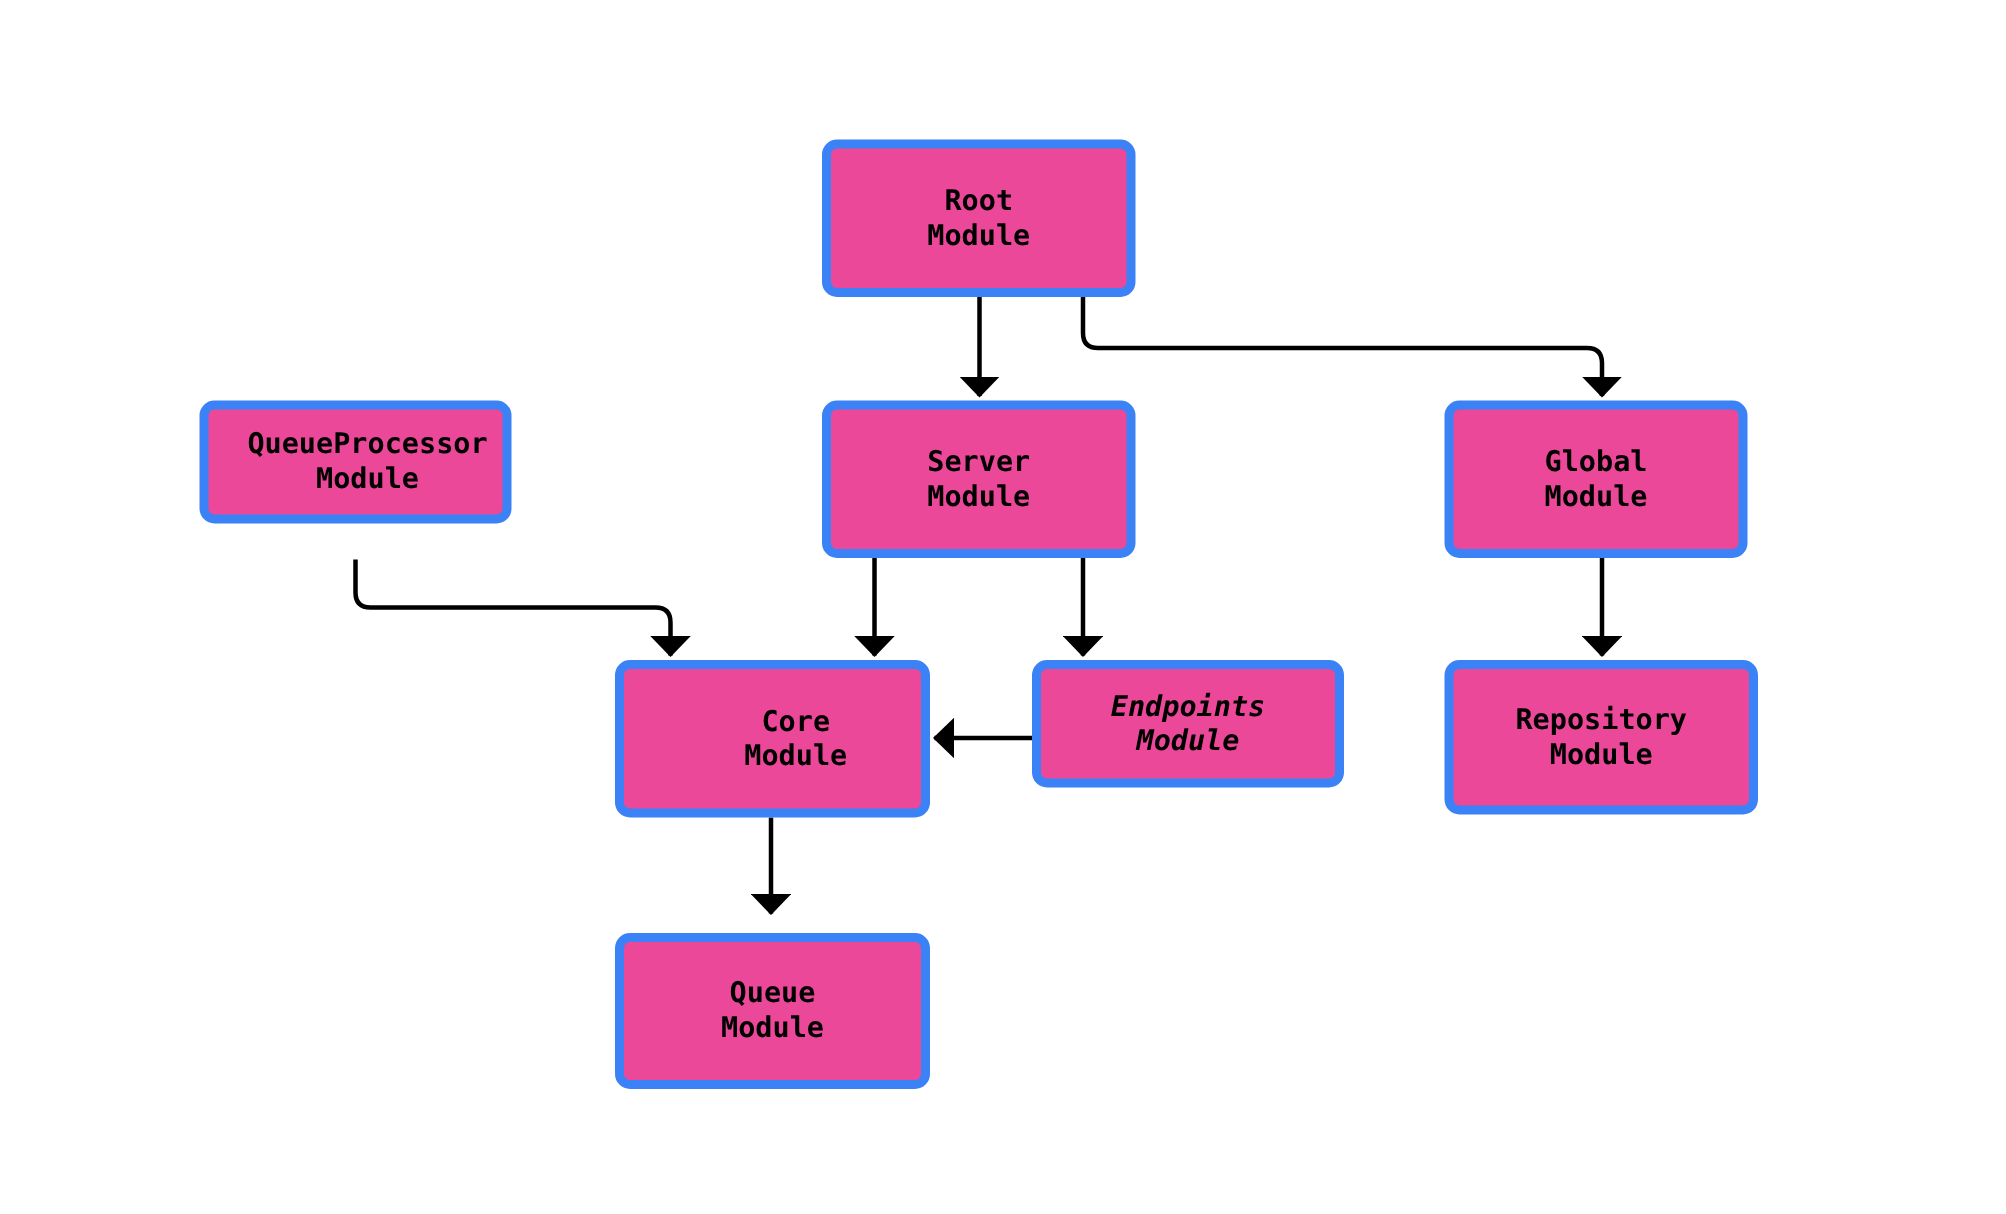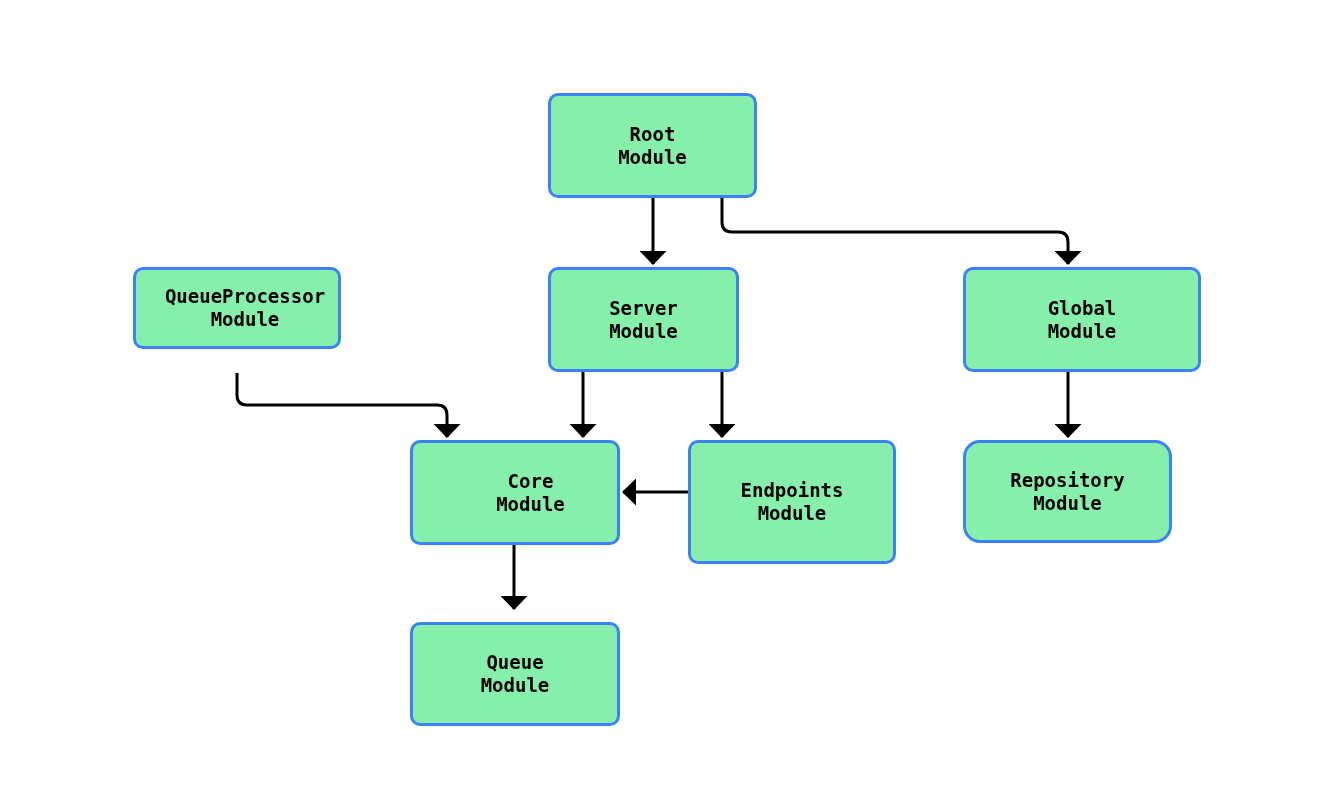--- a/index.html
+++ b/index.html
@@ -18,22 +18,22 @@
   #edges {
     position: absolute;
     left: 0;
     top: 0;
     width: 1337px;
     height: 809px;
   }
   .node {
     position: absolute;
     box-sizing: border-box;
-    background: #86efac;
-    border: 3px solid #3b82f6;
+    background: #ec4899;
+    border: 6px solid #3b82f6;
     border-radius: 10px;
     display: flex;
     flex-direction: column;
     align-items: center;
     justify-content: center;
     text-align: center;
     font-weight: bold;
     font-size: 19px;
     line-height: 23px;
     color: #000000;
@@ -65,41 +65,41 @@
   <div class="node" style="left:548px; top:93px; width:209px; height:105px;">
     <span>Root</span>
     <span>Module</span>
   </div>
 
   <div class="node" style="left:133px; top:267px; width:208px; height:82px;padding-left:16px;">
     <span>QueueProcessor</span>
     <span>Module</span>
   </div>
 
-  <div class="node" style="left:548px; top:267px; width:191px; height:105px;justify-content:center;">
+  <div class="node" style="left:548px; top:267px; width:209px; height:105px;justify-content:center;">
     <span>Server</span>
     <span>Module</span>
   </div>
 
-  <div class="node" style="left:963px; top:267px; width:238px; height:105px;">
+  <div class="node" style="left:963px; top:267px; width:202px; height:105px;">
     <span>Global</span>
     <span>Module</span>
   </div>
 
   <div class="node" style="left:410px; top:440px; width:210px; height:105px;padding-left:31px;">
     <span>Core</span>
     <span>Module</span>
   </div>
 
-  <div class="node" style="left:688px; top:440px; width:208px; height:124px;">
+  <div class="node" style="left:688px; top:440px; width:208px; height:85px;font-style:italic;">
     <span>Endpoints</span>
     <span>Module</span>
   </div>
 
-  <div class="node" style="left:963px; top:440px; width:209px; height:103px;border-radius:17px;">
+  <div class="node" style="left:963px; top:440px; width:209px; height:103px;">
     <span>Repository</span>
     <span>Module</span>
   </div>
 
   <div class="node" style="left:410px; top:612px; width:210px; height:104px;margin-top:10px;">
     <span>Queue</span>
     <span>Module</span>
   </div>
 
 </div>

